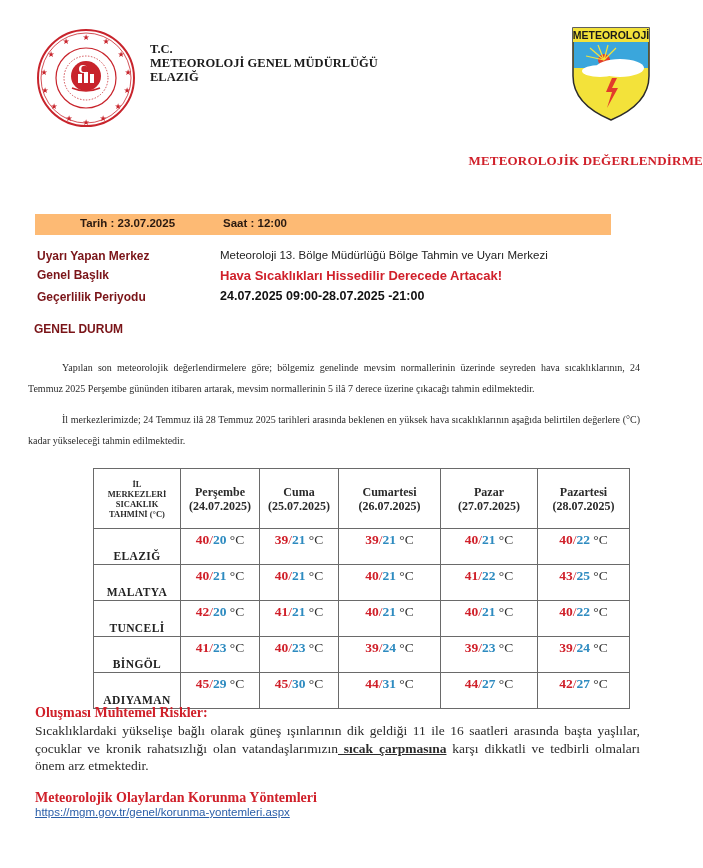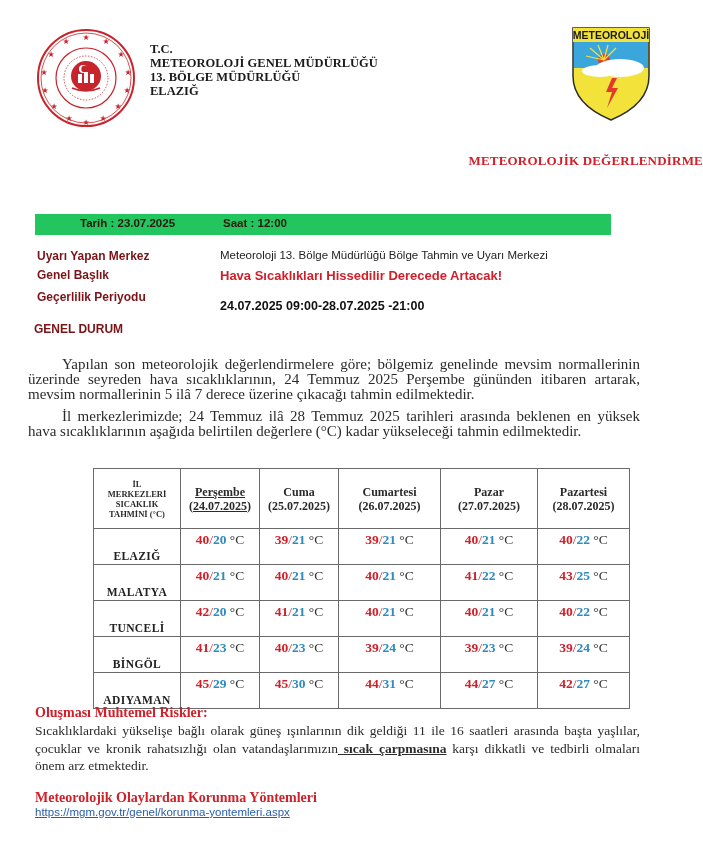--- a/index.html
+++ b/index.html
@@ -6,32 +6,32 @@
   body { width: 703px; height: 868px; position: relative; overflow: hidden; font-family: "Liberation Serif", serif; color: #222; }
   .abs { position: absolute; }
 
   
   .logo-left { left: 36px; top: 28px; width: 100px; height: 100px; }
   .logo-right { left: 570px; top: 26px; width: 82px; height: 96px; }
   .head-text { left: 150px; top: 42px; width: 414px; text-align: left; font-weight: bold; font-size: 12.5px; line-height: 14px; color: #1a1a1a; }
 
   .doc-title { left: 0; width: 703px; top: 153px; text-align: right; color: #d0202a; font-weight: bold; font-size: 13px; letter-spacing: 0.2px; }
 
-  .date-bar { left: 35px; top: 214px; width: 576px; height: 21px; background: #22c55e; font-family: "Liberation Sans", sans-serif; font-weight: bold; font-size: 11.5px; color: #2a1a10; }
+  .date-bar { left: 35px; top: 214px; width: 576px; height: 21px; background: #fdba74; font-family: "Liberation Sans", sans-serif; font-weight: bold; font-size: 11.5px; color: #2a1a10; }
   .date-bar .tarih { position: absolute; left: 45px; top: 3px; }
   .date-bar .saat { position: absolute; left: 188px; top: 3px; }
 
   .info-label { left: 37px; font-family: "Liberation Sans", sans-serif; font-weight: bold; font-size: 12px; color: #7a1418; text-align: center; }
   .info-value { left: 220px; font-family: "Liberation Sans", sans-serif; font-size: 11.5px; color: #222; }
   .info-value.red { color: #d0202a; font-weight: bold; font-size: 13px; }
   .info-value.bold { font-weight: bold; font-size: 12.5px; color: #111; }
 
   .section-genel { left: 34px; top: 322px; font-family: "Liberation Sans", sans-serif; font-weight: bold; font-size: 12px; color: #7a1418; }
 
-  .para { left: 28px; width: 612px; font-size: 15px; line-height: 15px; text-align: justify; color: #2b2b2b; }
+  .para { left: 28px; width: 612px; font-size: 10px; line-height: 21px; text-align: justify; color: #2b2b2b; }
   .para .indent { display: inline-block; width: 34px; }
 
   
   table.forecast { position: absolute; left: 93px; top: 468px; border-collapse: collapse; font-family: "Liberation Serif", serif; }
   table.forecast td, table.forecast th { border: 1px solid #6a6a6a; padding: 0; text-align: center; }
   table.forecast th { height: 59px; font-weight: bold; font-size: 12px; line-height: 14px; color: #2a2a2a; vertical-align: middle; }
   table.forecast th.corner { font-size: 8.5px; line-height: 10px; }
   table.forecast td { height: 33px; font-size: 13.5px; vertical-align: top; }
   table.forecast td.city { vertical-align: bottom; font-weight: bold; font-size: 11.5px; letter-spacing: 0.4px; padding-bottom: 2px; }
   table.forecast td .val { display: block; padding-top: 3px; }
@@ -78,21 +78,20 @@
     <rect x="42" y="46" width="4" height="9" fill="#fff"></rect>
     <rect x="48" y="44" width="4" height="11" fill="#fff"></rect>
     <rect x="54" y="46" width="4" height="9" fill="#fff"></rect>
     <path d="M36 60 Q50 66 64 60" fill="none" stroke="#c8242c" stroke-width="1.5"></path>
   </svg>
 </div>
 
 <div class="abs head-text">
   <div>T.C.</div>
   <div>METEOROLOJİ GENEL MÜDÜRLÜĞÜ</div>
-  <div>13. BÖLGE MÜDÜRLÜĞÜ</div>
   <div>ELAZIĞ</div>
 </div>
 
 <div class="abs logo-right">
   <svg width="82" height="96" viewBox="0 0 82 96">
     <path d="M3 2 H79 V50 Q79 78 41 94 Q3 78 3 50 Z" fill="#f3e23a" stroke="#2b2b2b" stroke-width="1.5"></path>
     <rect x="3" y="2" width="76" height="14" fill="#f3e23a"></rect>
     <text x="41" y="13" font-family="Liberation Sans, sans-serif" font-weight="bold" font-size="10.5" text-anchor="middle" fill="#1a1a1a">METEOROLOJİ</text>
     <path d="M4 16 H78 V42 H4 Z" fill="#3aa6dc"></path>
     <circle cx="34" cy="34" r="6" fill="#e23b2b"></circle>
@@ -116,37 +115,37 @@
   <span class="saat">Saat : 12:00</span>
 </div>
 
 <div class="abs info-label" style="top:249px;">Uyarı Yapan Merkez</div>
 <div class="abs info-value" style="top:249px;">Meteoroloji 13. Bölge Müdürlüğü Bölge Tahmin ve Uyarı Merkezi</div>
 
 <div class="abs info-label" style="top:268px;">Genel Başlık</div>
 <div class="abs info-value red" style="top:268px;">Hava Sıcaklıkları Hissedilir Derecede Artacak!</div>
 
 <div class="abs info-label" style="top:290px;">Geçerlilik Periyodu</div>
-<div class="abs info-value bold" style="top:289px;margin-top:10px;">24.07.2025 09:00-28.07.2025 -21:00</div>
+<div class="abs info-value bold" style="top:289px;">24.07.2025 09:00-28.07.2025 -21:00</div>
 
 <div class="abs section-genel">GENEL DURUM</div>
 
 <div class="abs para" style="top:357px;"><span class="indent"></span><span>Yapılan son meteorolojik değerlendirmelere göre; bölgemiz genelinde mevsim normallerinin üzerinde seyreden hava sıcaklıklarının, 24 Temmuz 2025 Perşembe gününden itibaren artarak, mevsim normallerinin 5 ilâ 7 derece üzerine çıkacağı tahmin edilmektedir.</span></div>
 <div class="abs para" style="top:409px;"><span class="indent"></span><span>İl merkezlerimizde; 24 Temmuz ilâ 28 Temmuz 2025 tarihleri arasında beklenen en yüksek hava sıcaklıklarının aşağıda belirtilen değerlere (°C) kadar yükseleceği tahmin edilmektedir.</span></div>
 
 <table class="forecast">
   <thead>
     <tr>
       <th class="corner" style="width:86px;">
         <div>İL</div>
         <div>MERKEZLERİ</div>
         <div>SICAKLIK</div>
         <div>TAHMİNİ (°C)</div>
       </th>
-      <th style="width:78px;text-decoration:underline;">
+      <th style="width:78px;">
           <div>Perşembe</div>
           <div>(24.07.2025)</div>
         </th>
       <th style="width:78px;">
           <div>Cuma</div>
           <div>(25.07.2025)</div>
         </th>
       <th style="width:101px;">
           <div>Cumartesi</div>
           <div>(26.07.2025)</div>

